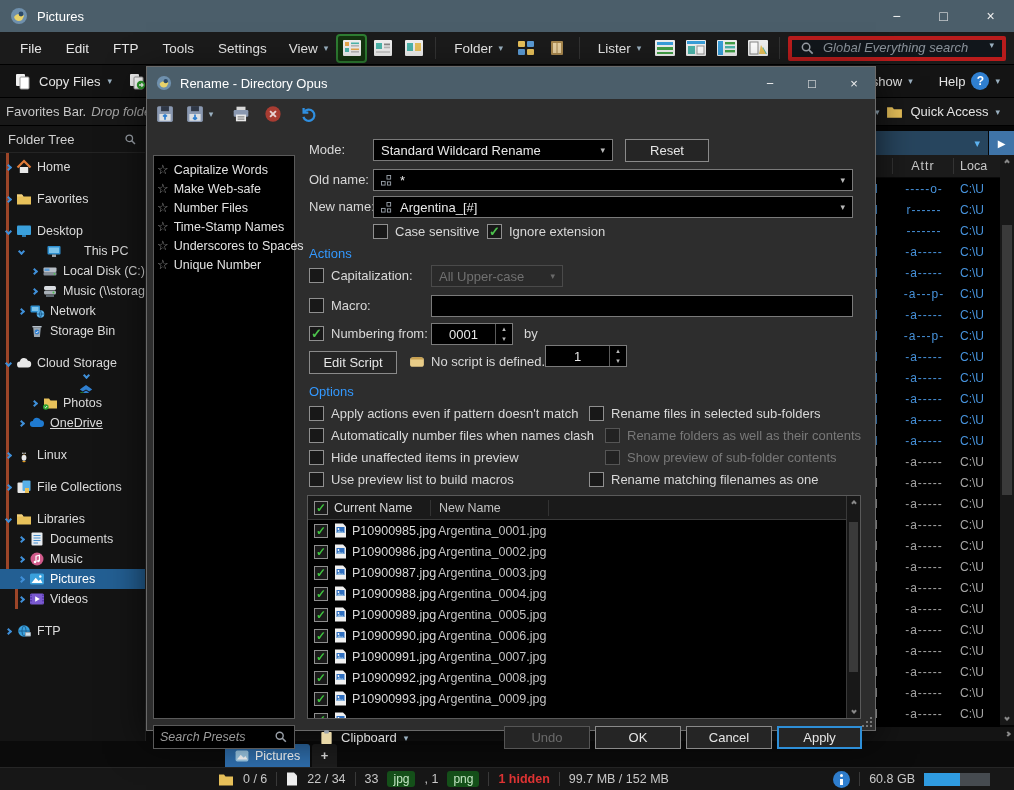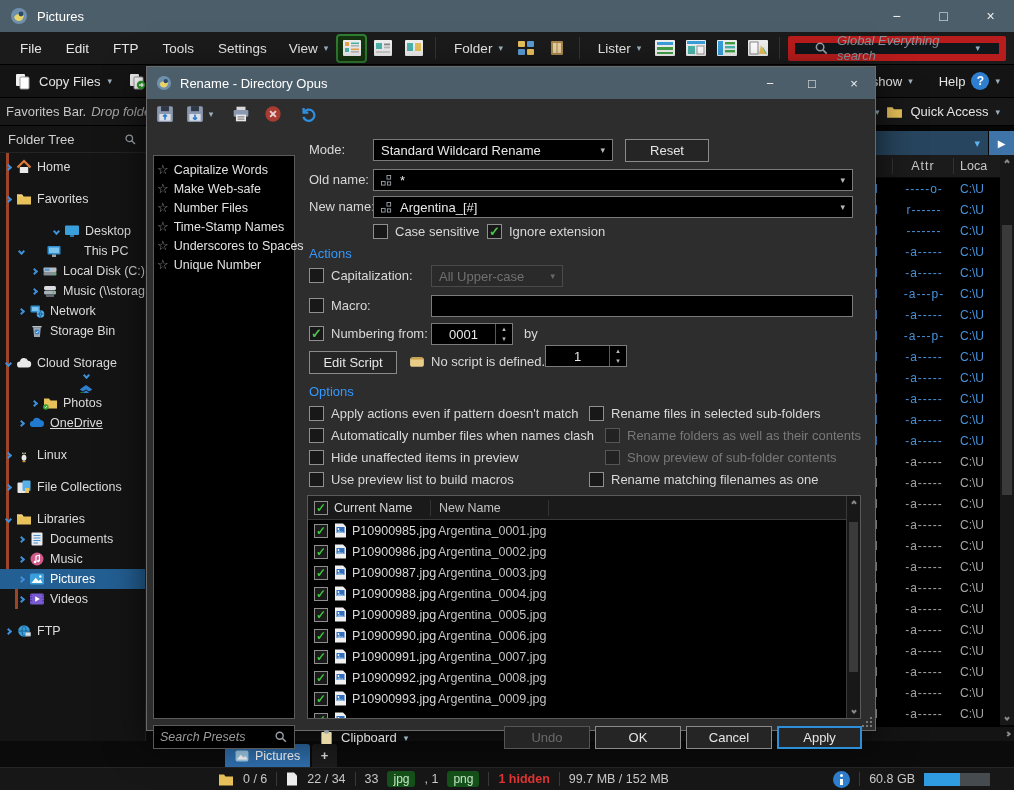--- a/index.html
+++ b/index.html
@@ -23,22 +23,22 @@
   
   .menubar { position:absolute; left:0; top:32px; right:0; height:33px; background:#1b1b1b;
     display:flex; align-items:center; padding:0 8px; border-bottom:1px solid #000; }
   .menu-item { padding:0 12px; color:#e6e6e6; font-size:13.5px; }
   .tb-group { display:flex; align-items:center; gap:4px; margin-left:10px; }
   .tb-label { color:#e6e6e6; font-size:13.5px; margin-right:2px; }
   .cary { font-size:9px; color:#9ab0c0; }
   .tb-icon { width:27px; height:25px; border-radius:2px; display:flex; align-items:center; justify-content:center; }
   .tb-icon.sel { background:#14330f; box-shadow:0 0 0 2px #2e7d32; }
   .vsep { width:1px; height:22px; background:#333; margin:0 8px; }
-  .gsearch { margin-left:auto; width:282px; height:25px; background:#11161b; border:7px solid #b91c1c;
-    border-radius:2px; display:flex; align-items:center; padding:0 19px; gap:8px; }
+  .gsearch { margin-left:auto; width:282px; height:25px; background:#11161b; border:4px solid #b91c1c;
+    border-radius:2px; display:flex; padding:0 8px; gap:8px; }
   .gsearch .ph { color:#8a929a; font-style:italic; font-size:13px; flex:1; }
 
   
   .toolbar2 { position:absolute; left:0; top:65px; right:0; height:33px; background:#141414;
     display:flex; align-items:center; padding:0 6px; border-bottom:1px solid #000; }
   .t2btn { display:flex; align-items:center; gap:7px; padding:0 8px; color:#e4e4e4; }
   .t2right { margin-left:auto; display:flex; align-items:center; gap:6px; padding-right:8px; color:#e4e4e4; }
   .helpq { width:18px; height:18px; border-radius:50%; background:#2f7fd0; color:#fff;
     display:flex; align-items:center; justify-content:center; font-weight:bold; font-size:12px; }
   .favbar { position:absolute; left:0; top:98px; right:0; height:28px; background:#181818;
@@ -382,21 +382,21 @@
         <div class="tree-item gap" style="padding-left: 6px;">
           <span class="chev right"></span>
           <span class="ico">
             <svg width="16" height="16" viewBox="0 0 16 16">
               <path d="M1 3.5h5l1.5 2H15v8H1z" fill="#e8c15a"></path>
               <path d="M1 3.5h5l1.5 2H1z" fill="#f0d080"></path>
             </svg>
           </span>
           <span>Favorites</span>
         </div>
-        <div class="tree-item gap" style="padding-left: 6px; margin-left: 48px;">
+        <div class="tree-item gap" style="padding-left: 6px;">
           <span class="chev down"></span>
           <span class="ico">
             <svg width="16" height="16" viewBox="0 0 16 16">
               <rect x="1" y="2.5" width="14" height="9.5" rx="1" fill="#3aa0dc"></rect>
               <rect x="6" y="12" width="4" height="2" fill="#2a7ab0"></rect>
             </svg>
           </span>
           <span>Desktop</span>
         </div>
         <div class="tree-item" style="padding-left: 19px; gap: 22px;">

